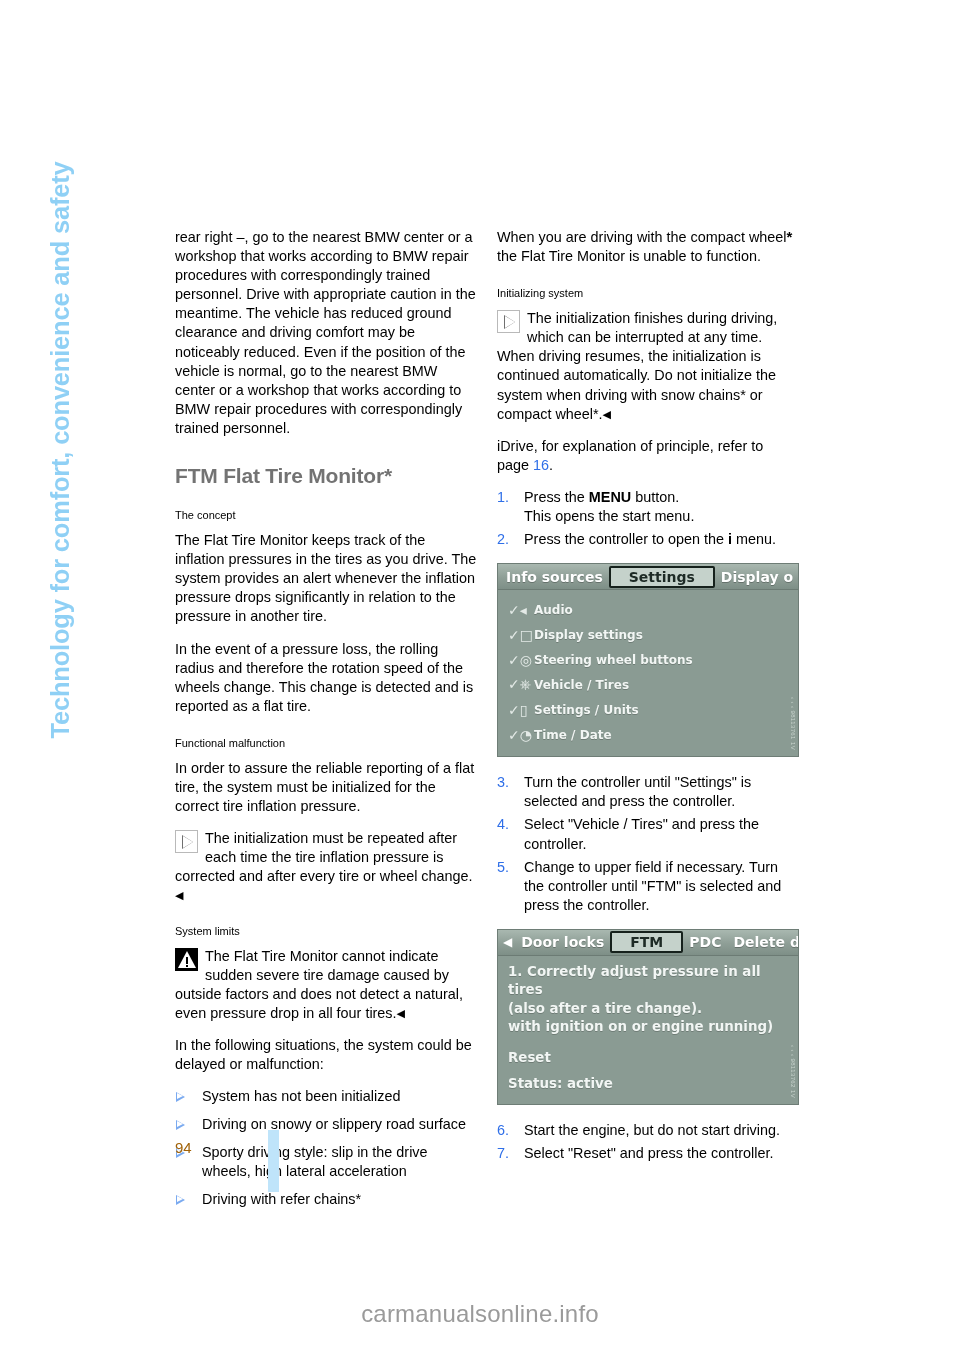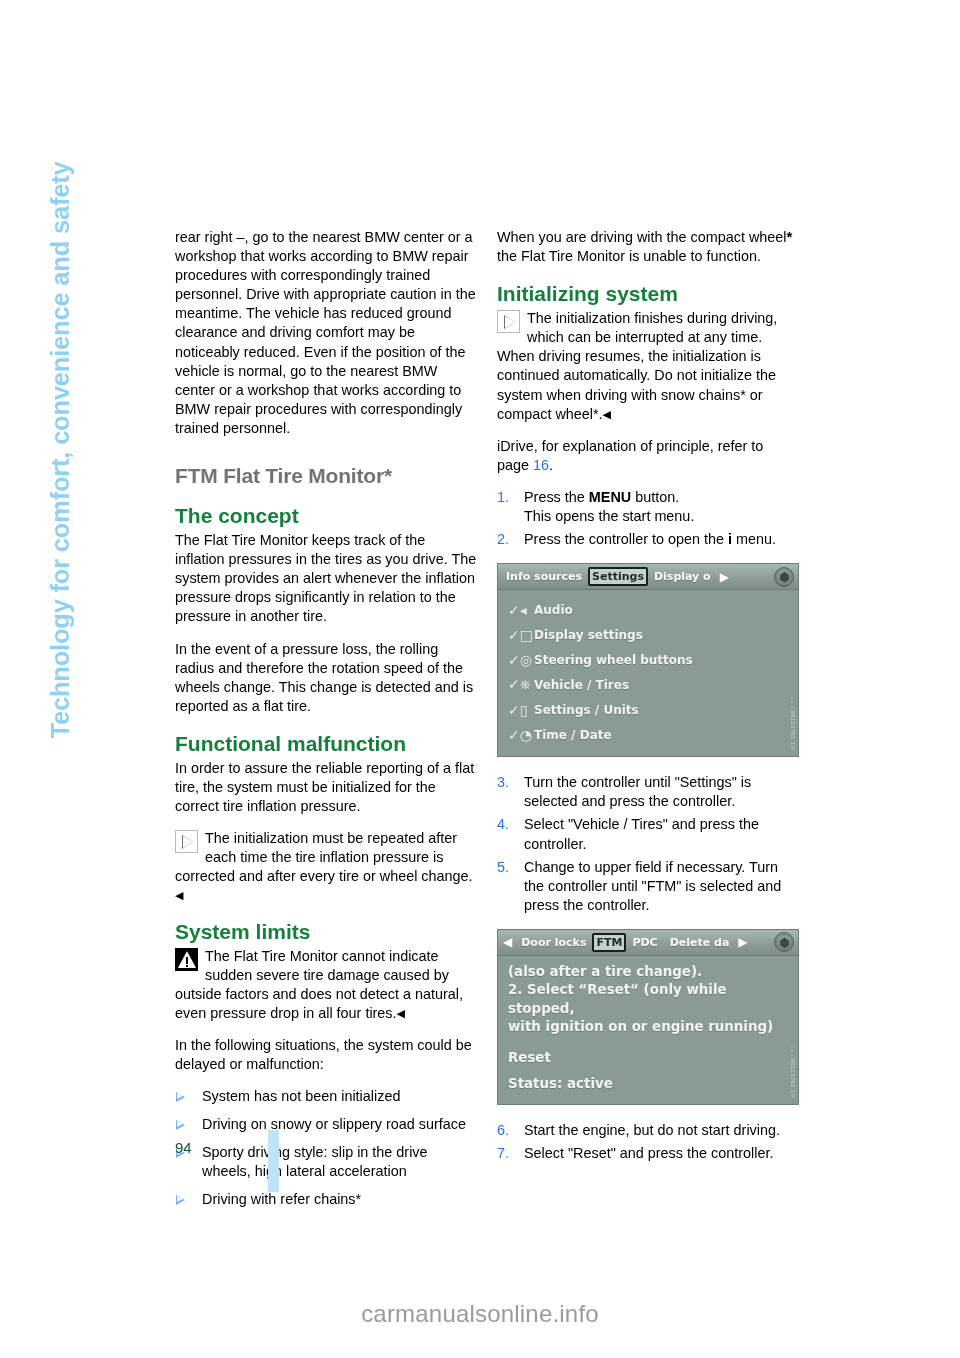--- a/index.html
+++ b/index.html
@@ -61,23 +61,23 @@
 
   h1.sec {
     font-size: 21px;
     font-weight: bold;
     color: #737373;
     margin: 26px 0 16px 0;
     line-height: 24px;
     letter-spacing: -0.2px;
   }
   h2.sub {
-    font-size: 21px;
-    font-weight: bold;
-    color: #15803d;
+    font-size: 11px;
+    font-weight: normal;
+    color: #000000;
     margin: 18px 0 6px 0;
     line-height: 19px;
   }
   h2.sub.tight { margin-top: 16px; }
 
   .blue { color: #2f6fe8; }
   .bold { font-weight: bold; }
   .sup-star { font-weight: bold; font-size: 15px; line-height: 0; vertical-align: baseline; }
 
   
@@ -224,33 +224,33 @@
     height: 26px;
     background: linear-gradient(180deg,#a9b8b0 0%, #8e9e96 55%, #7e8f87 100%);
     border-bottom: 1px solid #6c7b74;
     display: flex;
     align-items: center;
     padding: 0 2px;
     position: relative;
   }
   .idrive .tabbar .tab {
     color: #ffffff;
-    font-size: 11px;
+    font-size: 14px;
     font-weight: bold;
     padding: 0 6px;
     white-space: nowrap;
     text-shadow: 0 1px 0 rgba(0,0,0,.25);
     line-height: 1;
   }
   .idrive .tabbar .tab.sel {
     color: #1d2a25;
     background: #c5d2cb;
     border: 2px solid #16211c;
     border-radius: 2px;
-    padding: 2px 2px;
+    padding: 2px 18px;
     text-shadow: none;
   }
   .idrive .tabbar .arrow {
     color: #fff;
     font-size: 12px;
     padding: 0 3px;
     line-height: 1;
   }
   .idrive .tabbar .knob {
     width: 20px; height: 20px;
@@ -310,21 +310,21 @@
     color: #c9d4ce;
     letter-spacing: 0.4px;
     font-family: "Liberation Sans", sans-serif;
   }
 
   
   .pagenum {
     position: absolute;
     left: 175px; top: 1139px;
     font-size: 15px;
-    color: #14532d;
+    color: #a16207;
     font-family: "Liberation Sans", sans-serif;
     text-align: center;
   }
   .tabmark {
     position: absolute;
     left: 268px; top: 1130px;
     width: 11px; height: 62px;
     background: #bfe4fa;
   }
 
@@ -484,22 +484,22 @@
       <div class="tabbar">
         <span class="arrow">◀</span>
         <span class="tab">Door locks</span>
         <span class="tab sel">FTM</span>
         <span class="tab">PDC</span>
         <span class="tab">Delete da</span>
         <span class="arrow">▶</span>
         <span class="knob"></span>
       </div>
       <div class="textarea">
+        <div>1. Correctly adjust pressure in all tires</div>
         <div>(also after a tire change).</div>
-        <div>2. Select “Reset“ (only while stopped,</div>
         <div>with ignition on or engine running)</div>
         <div class="gap"></div>
         <div>Reset</div>
         <div class="gap" style="height:8px"></div>
         <div>Status: active</div>
       </div>
       <div class="sidecode">‹ ‹ ‹ 98113762 1V</div>
     </div>
 
     <ol class="steps">

